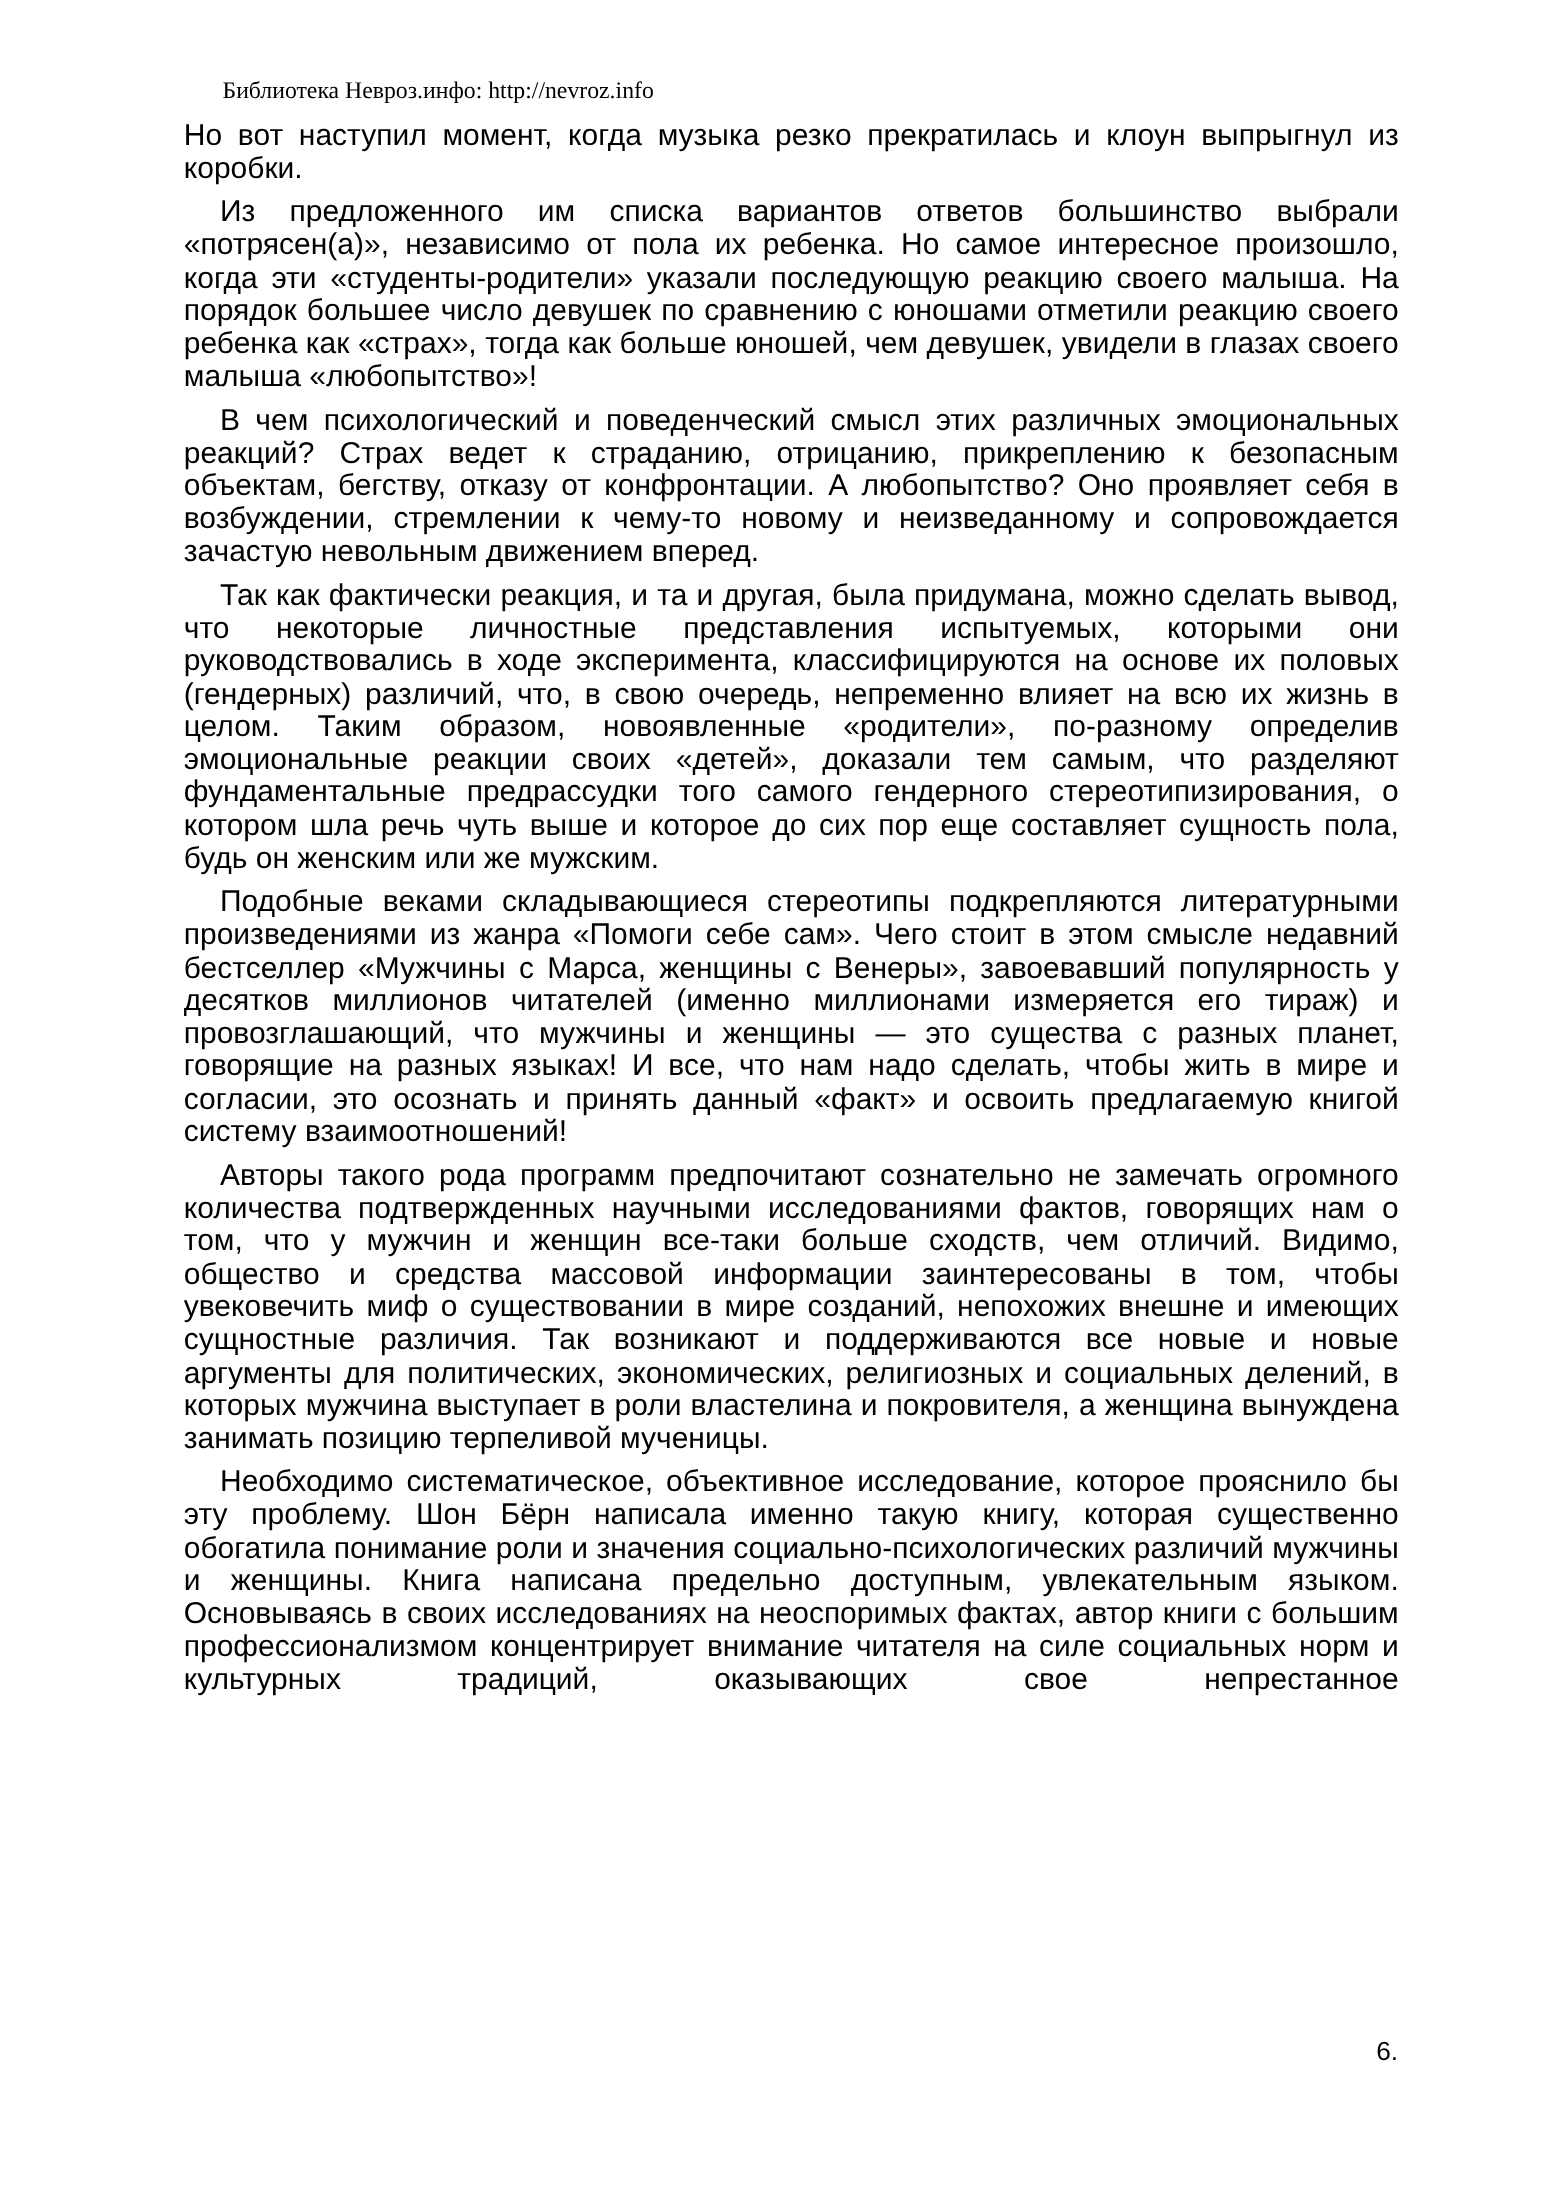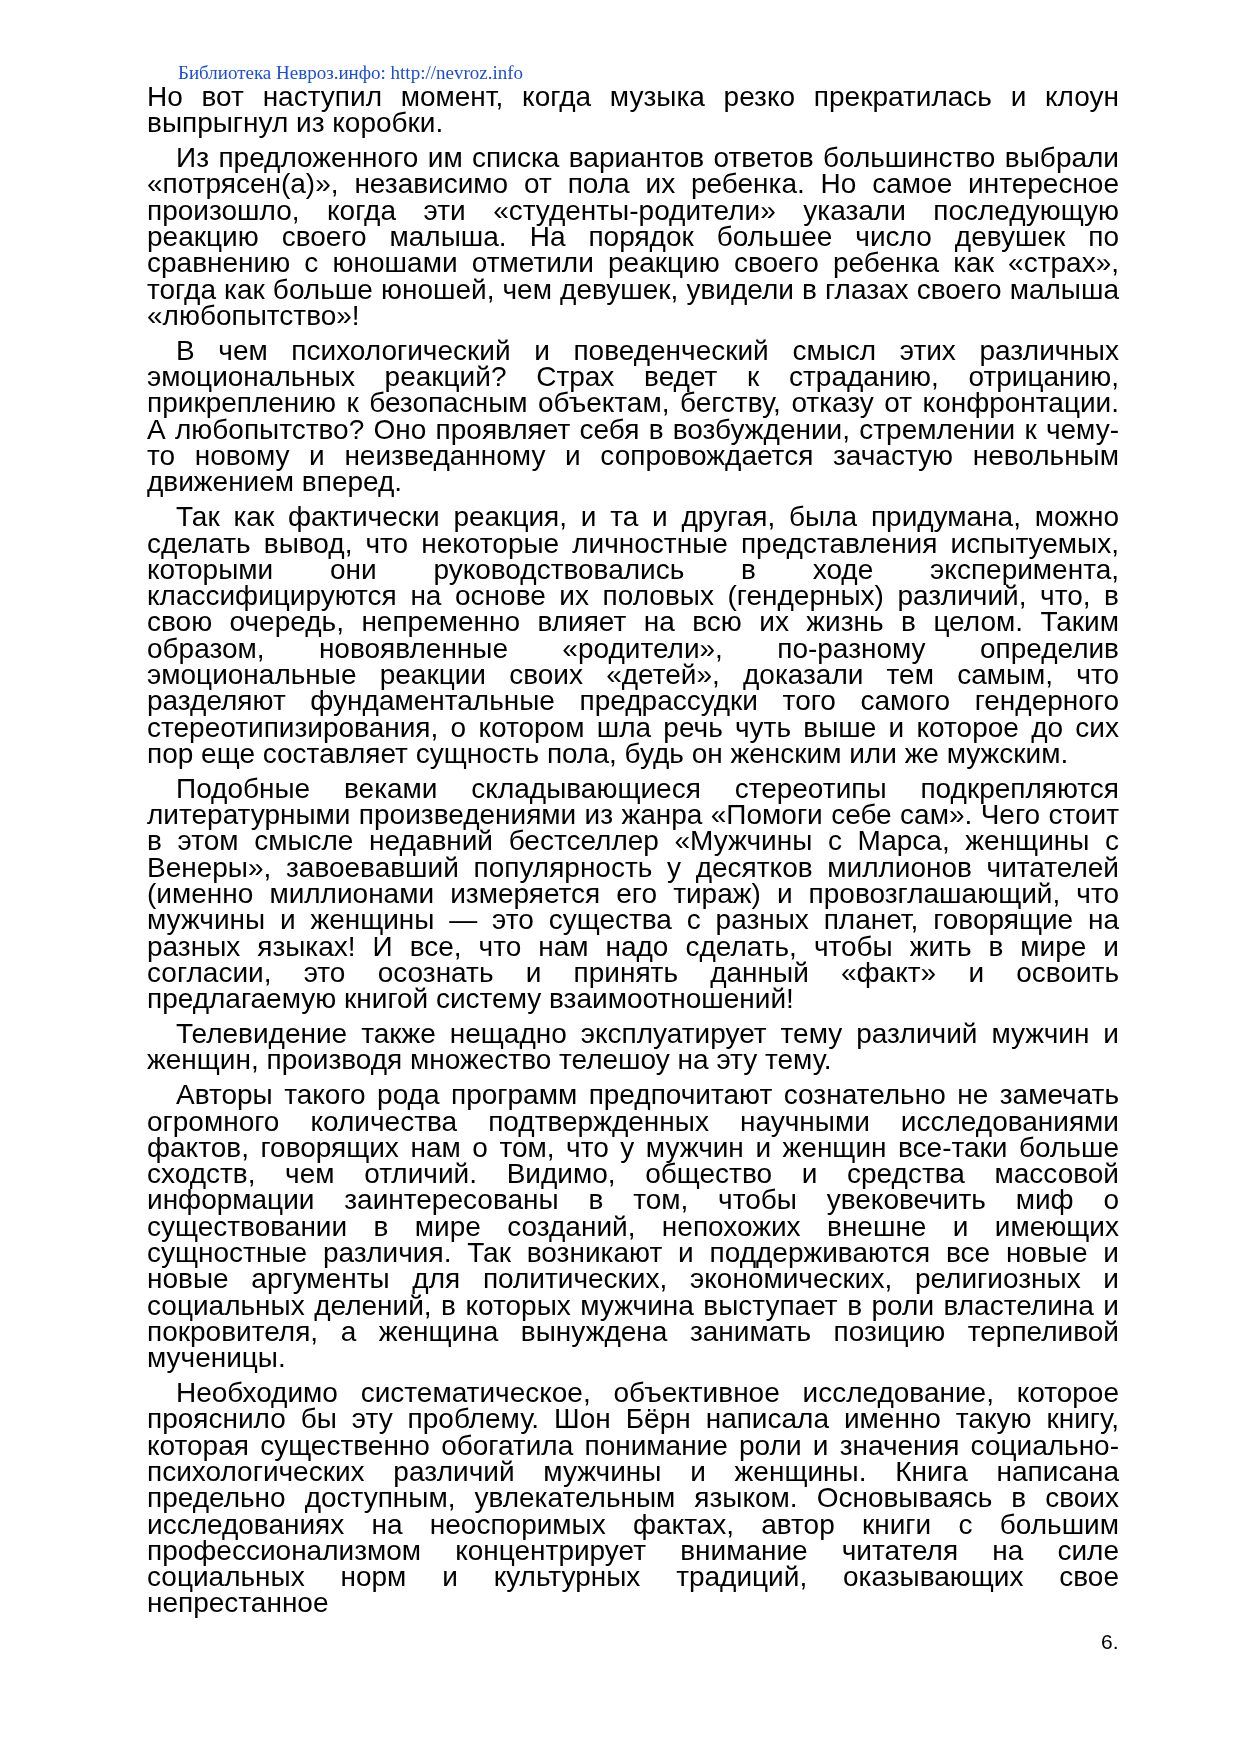--- a/index.html
+++ b/index.html
@@ -14,30 +14,30 @@
       overflow: hidden;
       color: #000000;
     }
     .running-header {
       position: absolute;
       left: 178px;
       top: 62px;
       font-family: "Liberation Serif", serif;
       font-size: 19px;
       line-height: 22px;
-      color: #1d4ed8;
+      color: #000000;
       white-space: nowrap;
     }
     .body-text {
       position: absolute;
       left: 147px;
-      top: 84px;
+      top: 96px;
       width: 972px;
       font-family: "Liberation Sans", sans-serif;
-      font-size: 28px;
+      font-size: 24px;
       line-height: 26.3px;
       text-align: justify;
     }
     .body-text p {
       margin: 0 0 8.6px 0;
       text-indent: 29px;
     }
     .body-text p.continued {
       text-indent: 0;
     }
@@ -54,18 +54,17 @@
 <body>
 
 <div class="running-header">Библиотека Невроз.инфо: http://nevroz.info</div>
 
 <div class="body-text">
   <p class="continued">Но вот наступил момент, когда музыка резко прекратилась и клоун выпрыгнул из коробки.</p>
   <p>Из предложенного им списка вариантов ответов большинство выбрали «потрясен(а)», независимо от пола их ребенка. Но самое интересное произошло, когда эти «студенты-родители» указали последующую реакцию своего малыша. На порядок большее число девушек по сравнению с юношами отметили реакцию своего ребенка как «страх», тогда как больше юношей, чем девушек, увидели в глазах своего малыша «любопытство»!</p>
   <p>В чем психологический и поведенческий смысл этих различных эмоциональных реакций? Страх ведет к страданию, отрицанию, прикреплению к безопасным объектам, бегству, отказу от конфронтации. А любопытство? Оно проявляет себя в возбуждении, стремлении к чему-то новому и неизведанному и сопровождается зачастую невольным движением вперед.</p>
   <p>Так как фактически реакция, и та и другая, была придумана, можно сделать вывод, что некоторые личностные представления испытуемых, которыми они руководствовались в ходе эксперимента, классифицируются на основе их половых (гендерных) различий, что, в свою очередь, непременно влияет на всю их жизнь в целом. Таким образом, новоявленные «родители», по-разному определив эмоциональные реакции своих «детей», доказали тем самым, что разделяют фундаментальные предрассудки того самого гендерного стереотипизирования, о котором шла речь чуть выше и которое до сих пор еще составляет сущность пола, будь он женским или же мужским.</p>
   <p>Подобные веками складывающиеся стереотипы подкрепляются литературными произведениями из жанра «Помоги себе сам». Чего стоит в этом смысле недавний бестселлер «Мужчины с Марса, женщины с Венеры», завоевавший популярность у десятков миллионов читателей (именно миллионами измеряется его тираж) и провозглашающий, что мужчины и женщины — это существа с разных планет, говорящие на разных языках! И все, что нам надо сделать, чтобы жить в мире и согласии, это осознать и принять данный «факт» и освоить предлагаемую книгой систему взаимоотношений!</p>
-  <p>Телевидение также нещадно эксплуатирует тему различий мужчин и женщин, производя множество телешоу на эту тему.</p>
   <p>Авторы такого рода программ предпочитают сознательно не замечать огромного количества подтвержденных научными исследованиями фактов, говорящих нам о том, что у мужчин и женщин все-таки больше сходств, чем отличий. Видимо, общество и средства массовой информации заинтересованы в том, чтобы увековечить миф о существовании в мире созданий, непохожих внешне и имеющих сущностные различия. Так возникают и поддерживаются все новые и новые аргументы для политических, экономических, религиозных и социальных делений, в которых мужчина выступает в роли властелина и покровителя, а женщина вынуждена занимать позицию терпеливой мученицы.</p>
   <p style="text-align-last: justify;">Необходимо систематическое, объективное исследование, которое прояснило бы эту проблему. Шон Бёрн написала именно такую книгу, которая существенно обогатила понимание роли и значения социально-психологических различий мужчины и женщины. Книга написана предельно доступным, увлекательным языком. Основываясь в своих исследованиях на неоспоримых фактах, автор книги с большим профессионализмом концентрирует внимание читателя на силе социальных норм и культурных традиций, оказывающих свое непрестанное</p>
 </div>
 
 <div class="page-number">6.</div>
 
 </body></html>

